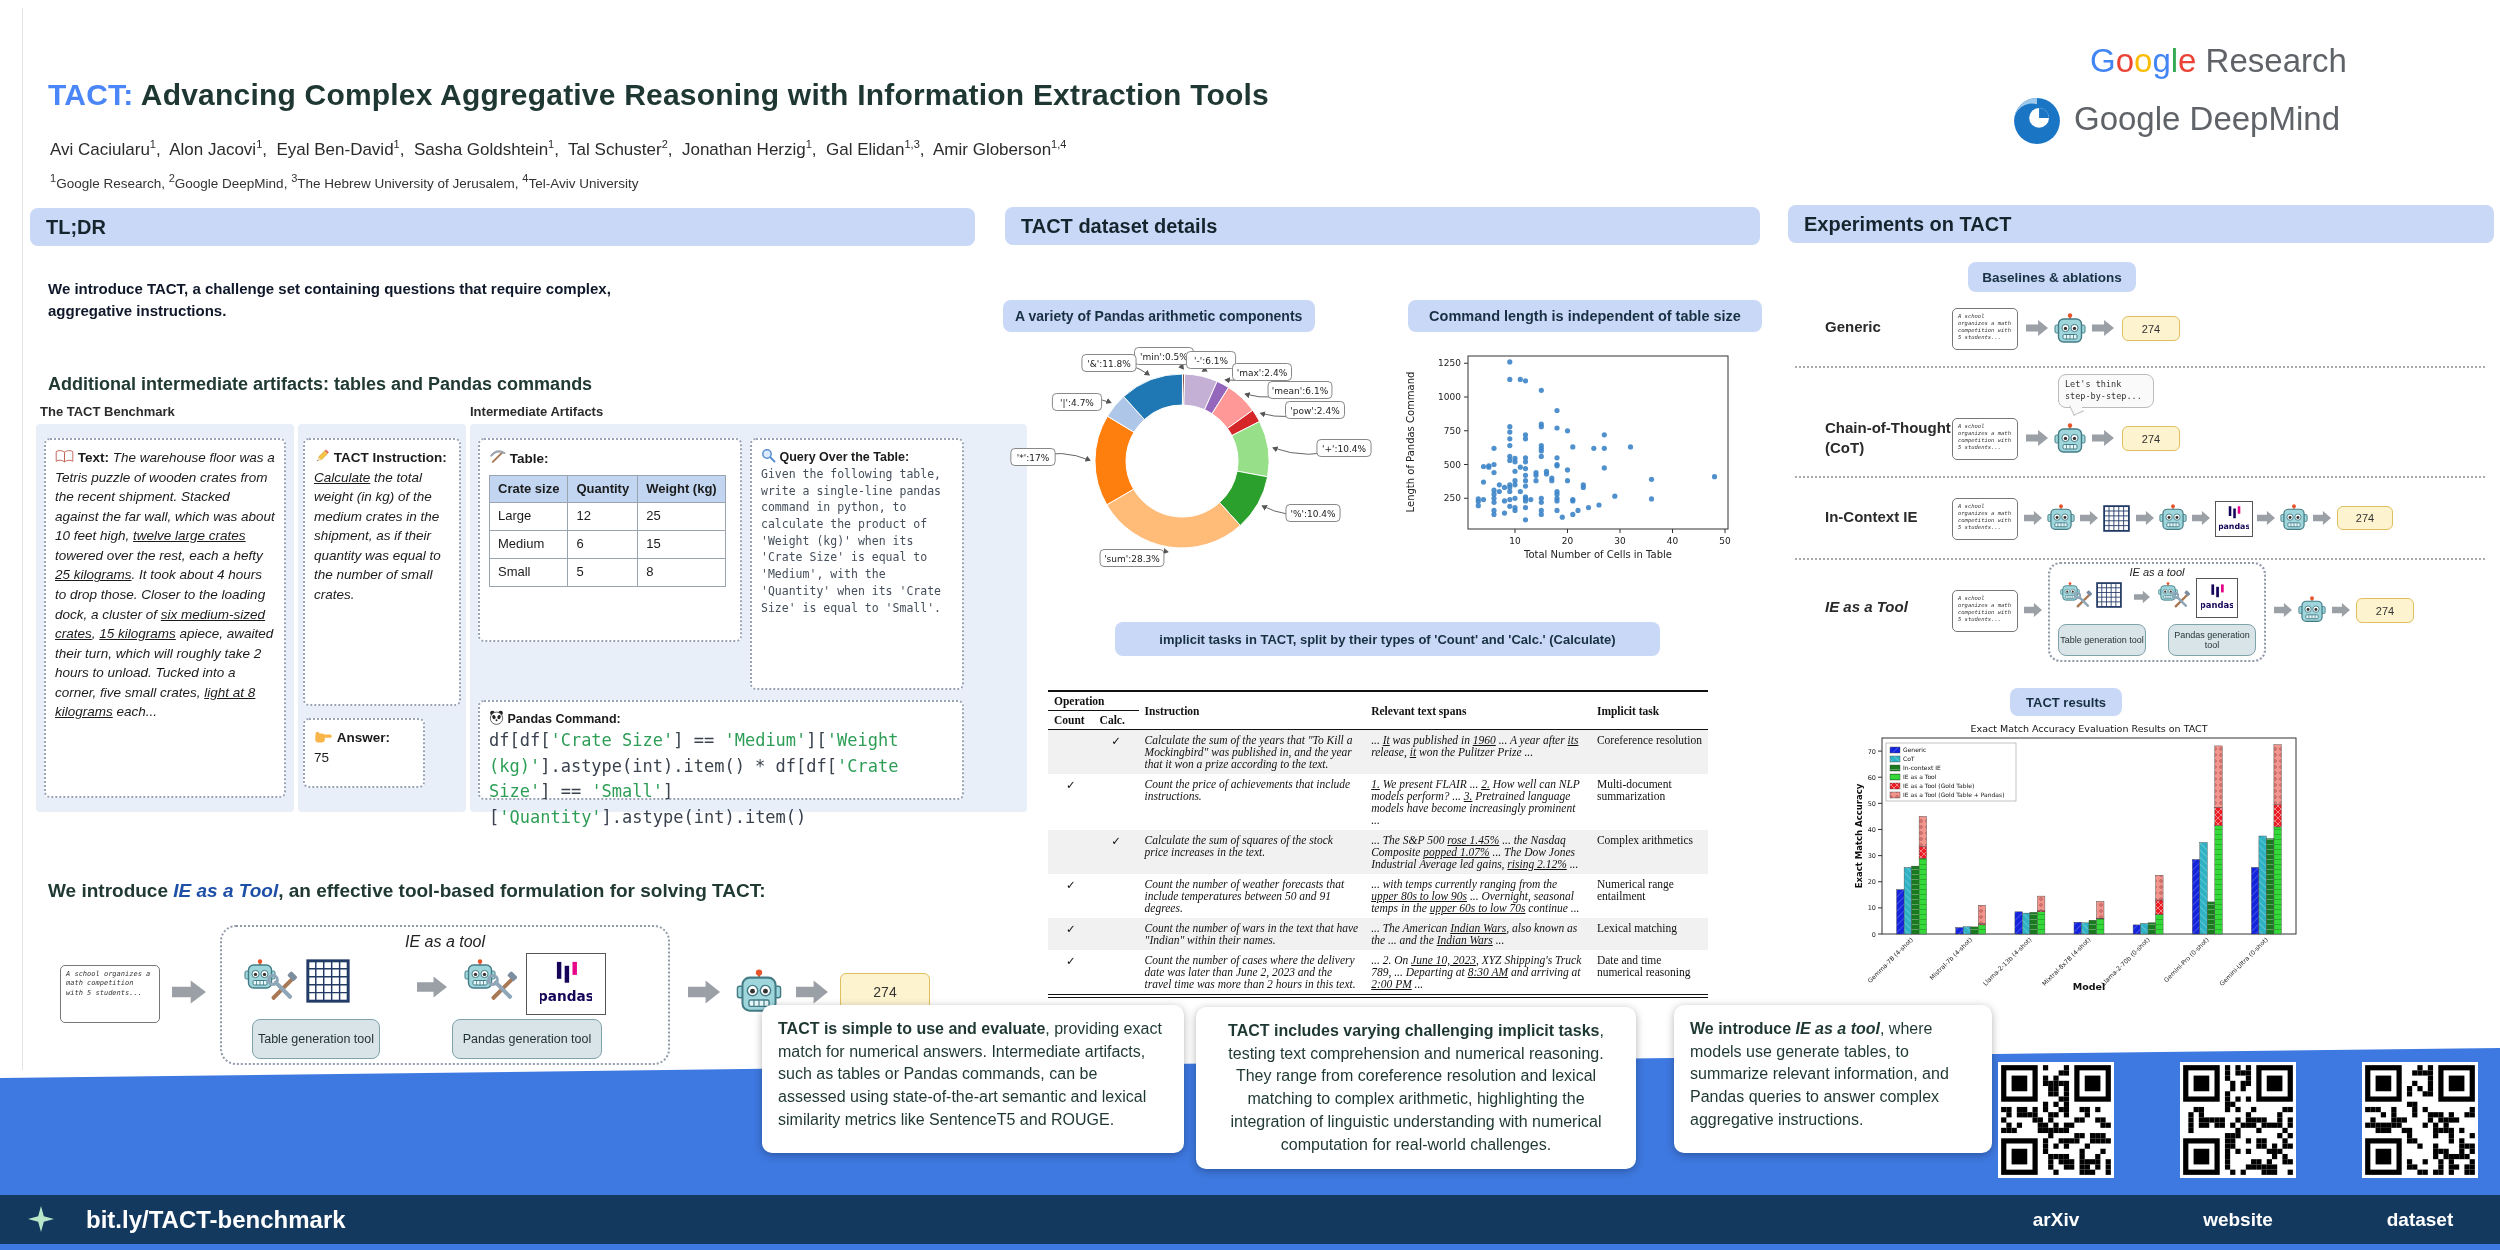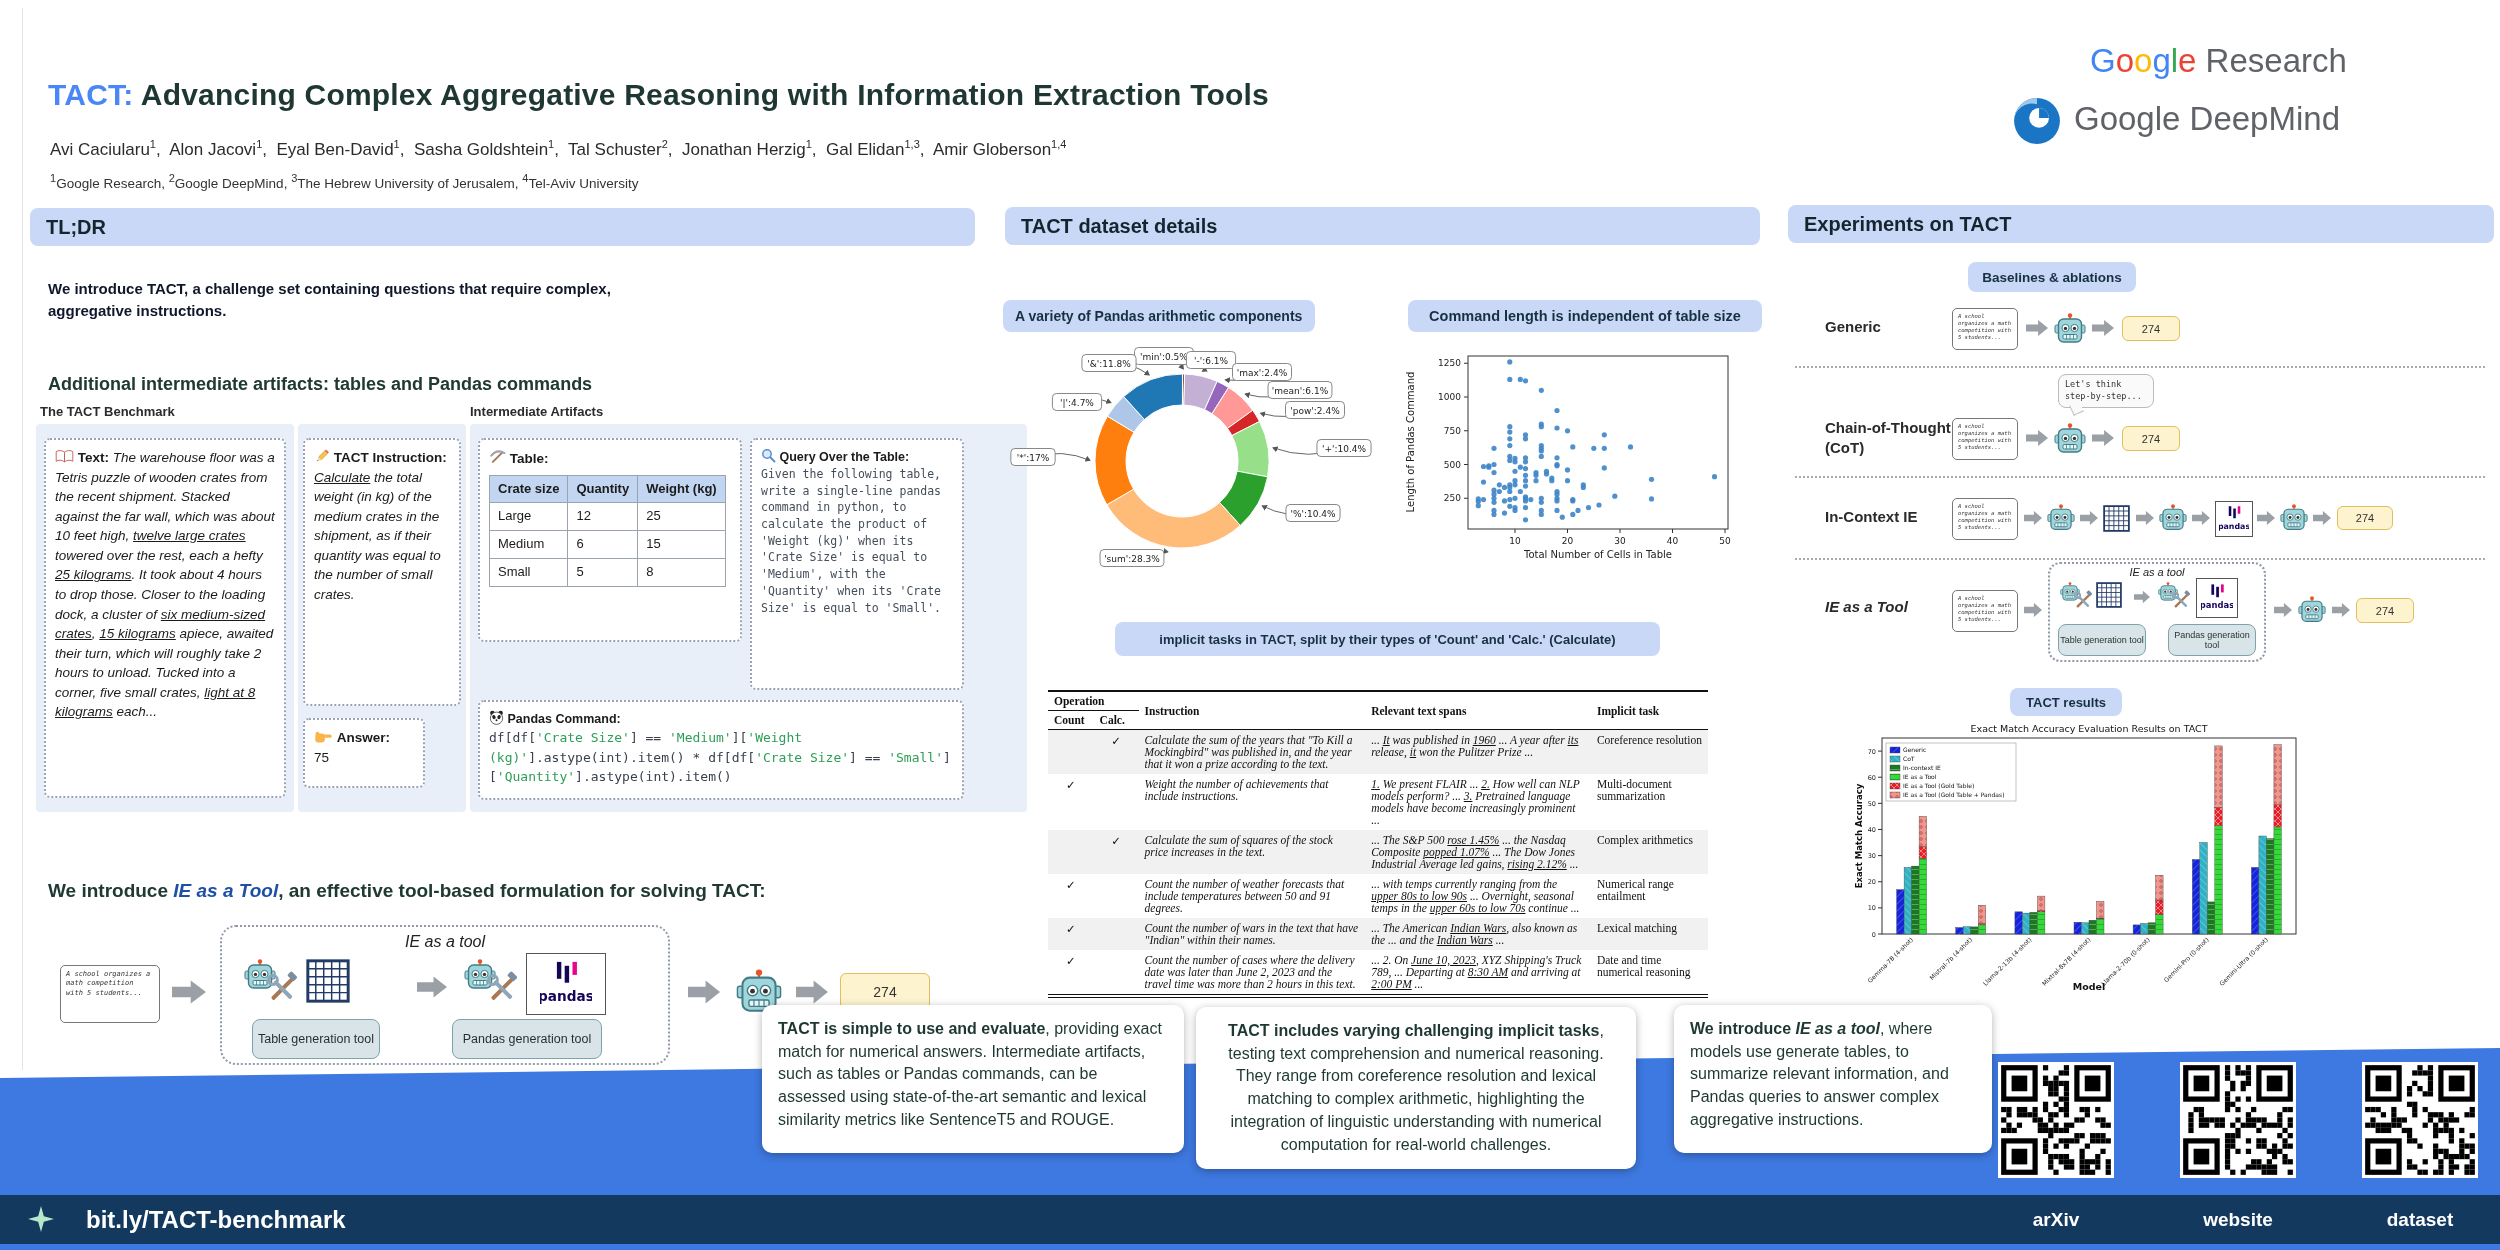--- a/index.html
+++ b/index.html
@@ -24,21 +24,21 @@
   .intro{position:absolute;left:48px;top:278px;width:630px;font-size:15px;font-weight:bold;line-height:1.45;color:#0f172a;}
   .subhead{position:absolute;left:48px;top:374px;font-size:18px;font-weight:bold;color:#203a33;}
   .fig-label{position:absolute;font-size:13px;font-weight:bold;color:#2b2b2b;}
   .panel{position:absolute;background:#e9eff9;border-radius:4px;}
   .dotbox{position:absolute;background:#fff;border:2px dotted #98a2b8;border-radius:6px;box-sizing:border-box;padding:8px 9px;}
   .boxtext{font-size:13.5px;line-height:1.45;color:#1b1b1b;}
   .it{font-style:italic;}
   .u{text-decoration:underline;}
   .ic{display:inline-block;vertical-align:-2px;}
   .query-text{font-size:11.5px;line-height:1.45;color:#444e5a;font-family:"DejaVu Sans Mono",monospace;}
-  .code{font-size:13px;line-height:1.5;font-family:"DejaVu Sans Mono",monospace;color:#39424e;}
+  .code{font-size:17px;line-height:1.5;font-family:"DejaVu Sans Mono",monospace;color:#39424e;}
   .code .str{color:#2e9e57;}
   table.crate{border-collapse:collapse;font-size:13px;margin-top:6px;background:#fff;}
   table.crate th,table.crate td{border:1px solid #9aa4af;padding:4px 8px;text-align:left;}
   table.crate th{background:#c2d6f2;font-weight:bold;}
   
   .ie-head{position:absolute;left:48px;top:880px;font-size:19px;font-weight:bold;color:#203a33;}
   .ie-head .it{color:#1d4fa6;}
   .input-card{position:absolute;background:#fff;border:1.5px solid #777;border-radius:5px;box-sizing:border-box;
     padding:4px 5px;font-family:"DejaVu Sans Mono",monospace;font-style:italic;color:#333;}
   .barrow{position:absolute;background:#9aa0a6;clip-path:polygon(0% 30%,55% 30%,55% 6%,100% 50%,55% 94%,55% 70%,0% 70%);}
@@ -553,21 +553,21 @@
           <tr class="shade">
    <td class="ck"></td>
             <td class="ck">✓</td>
    <td class="instr">Calculate the sum of the years that "To Kill a Mockingbird" was published in, and the year that it won a prize according to the text.</td>
             <td class="spans"><span class="">... </span><span class="u">It</span><span class=""> was published in </span><span class="u">1960</span><span class=""> ... A year after </span><span class="u">its</span><span class=""> release, </span><span class="u">it</span><span class=""> won the Pulitzer Prize ...</span></td>
    <td class="task">Coreference resolution</td>
           </tr>
           <tr class="">
    <td class="ck">✓</td>
             <td class="ck"></td>
-   <td class="instr">Weight the number of achievements that include instructions.</td>
+   <td class="instr">Count the price of achievements that include instructions.</td>
             <td class="spans"><span class="u">1.</span><span class=""> We present FLAIR ... </span><span class="u">2.</span><span class=""> How well can NLP models perform? ... </span><span class="u">3.</span><span class=""> Pretrained language models have become increasingly prominent ...</span></td>
    <td class="task">Multi-document summarization</td>
           </tr>
           <tr class="shade">
    <td class="ck"></td>
             <td class="ck">✓</td>
    <td class="instr">Calculate the sum of squares of the stock price increases in the text.</td>
             <td class="spans"><span class="">... The S&amp;P 500 </span><span class="u">rose 1.45%</span><span class=""> ... the Nasdaq Composite </span><span class="u">popped 1.07%</span><span class=""> ... The Dow Jones Industrial Average led gains, </span><span class="u">rising 2.12%</span><span class=""> ...</span></td>
    <td class="task">Complex arithmetics</td>
           </tr>

